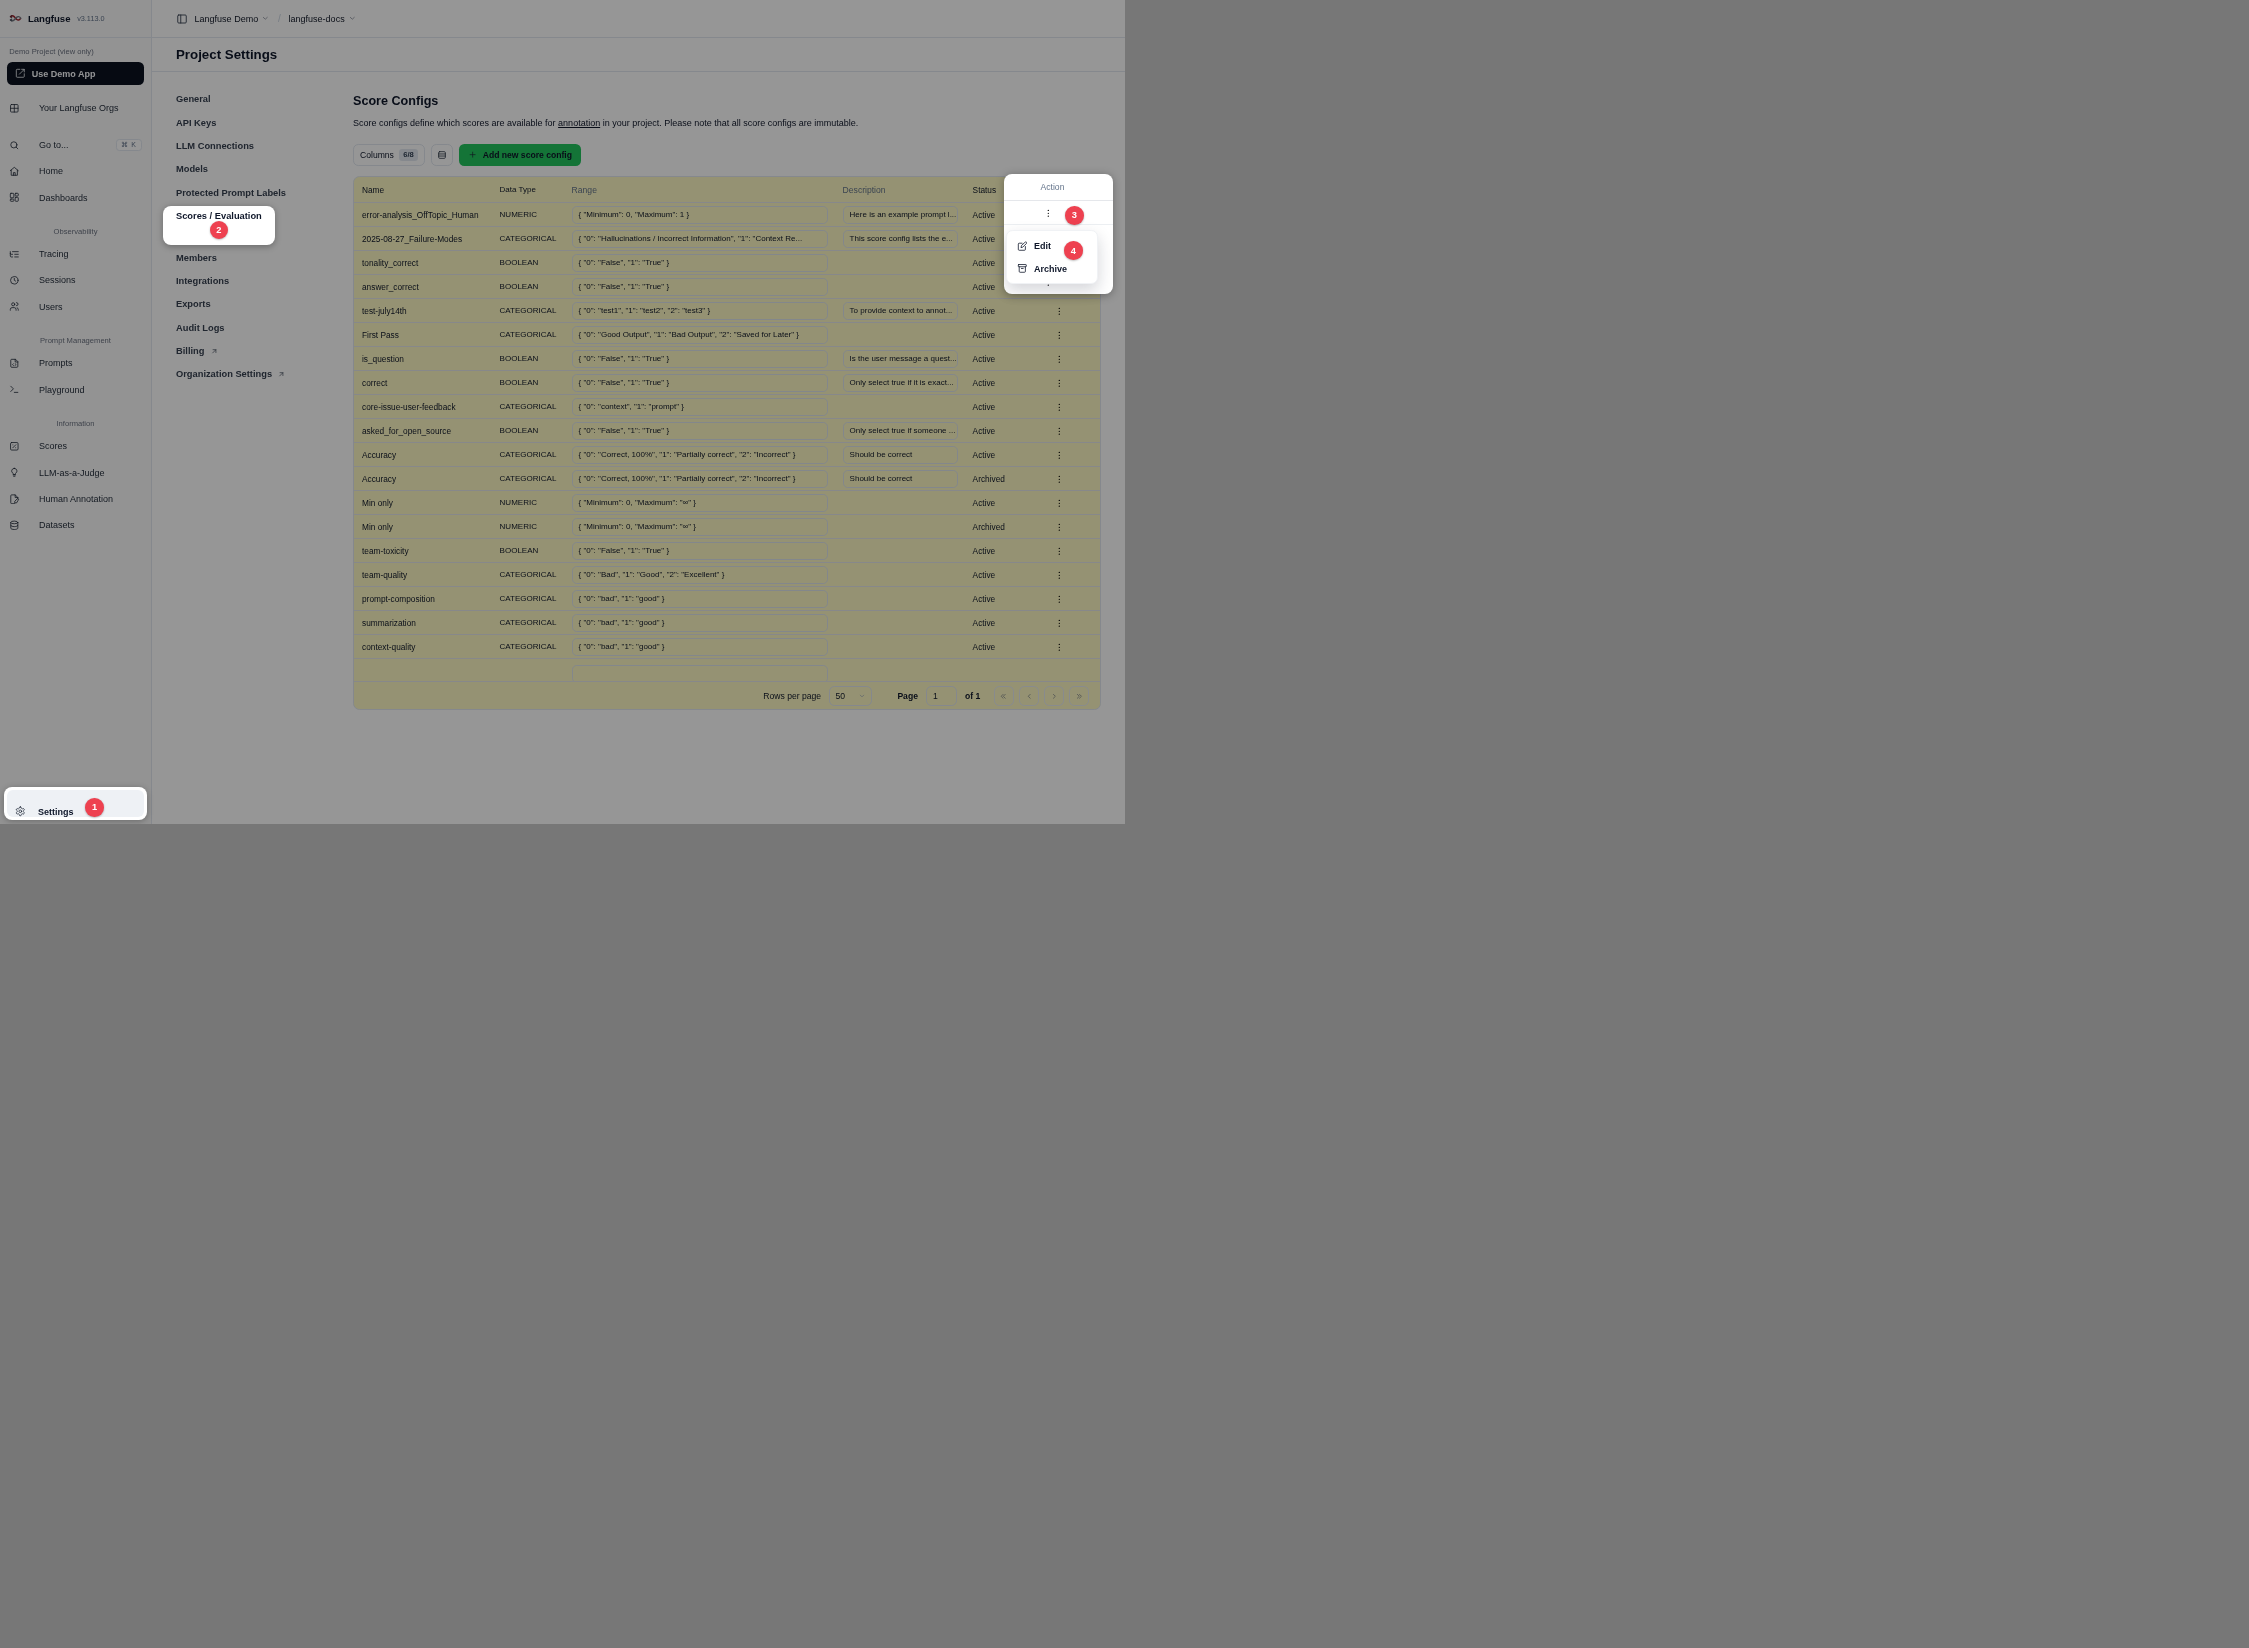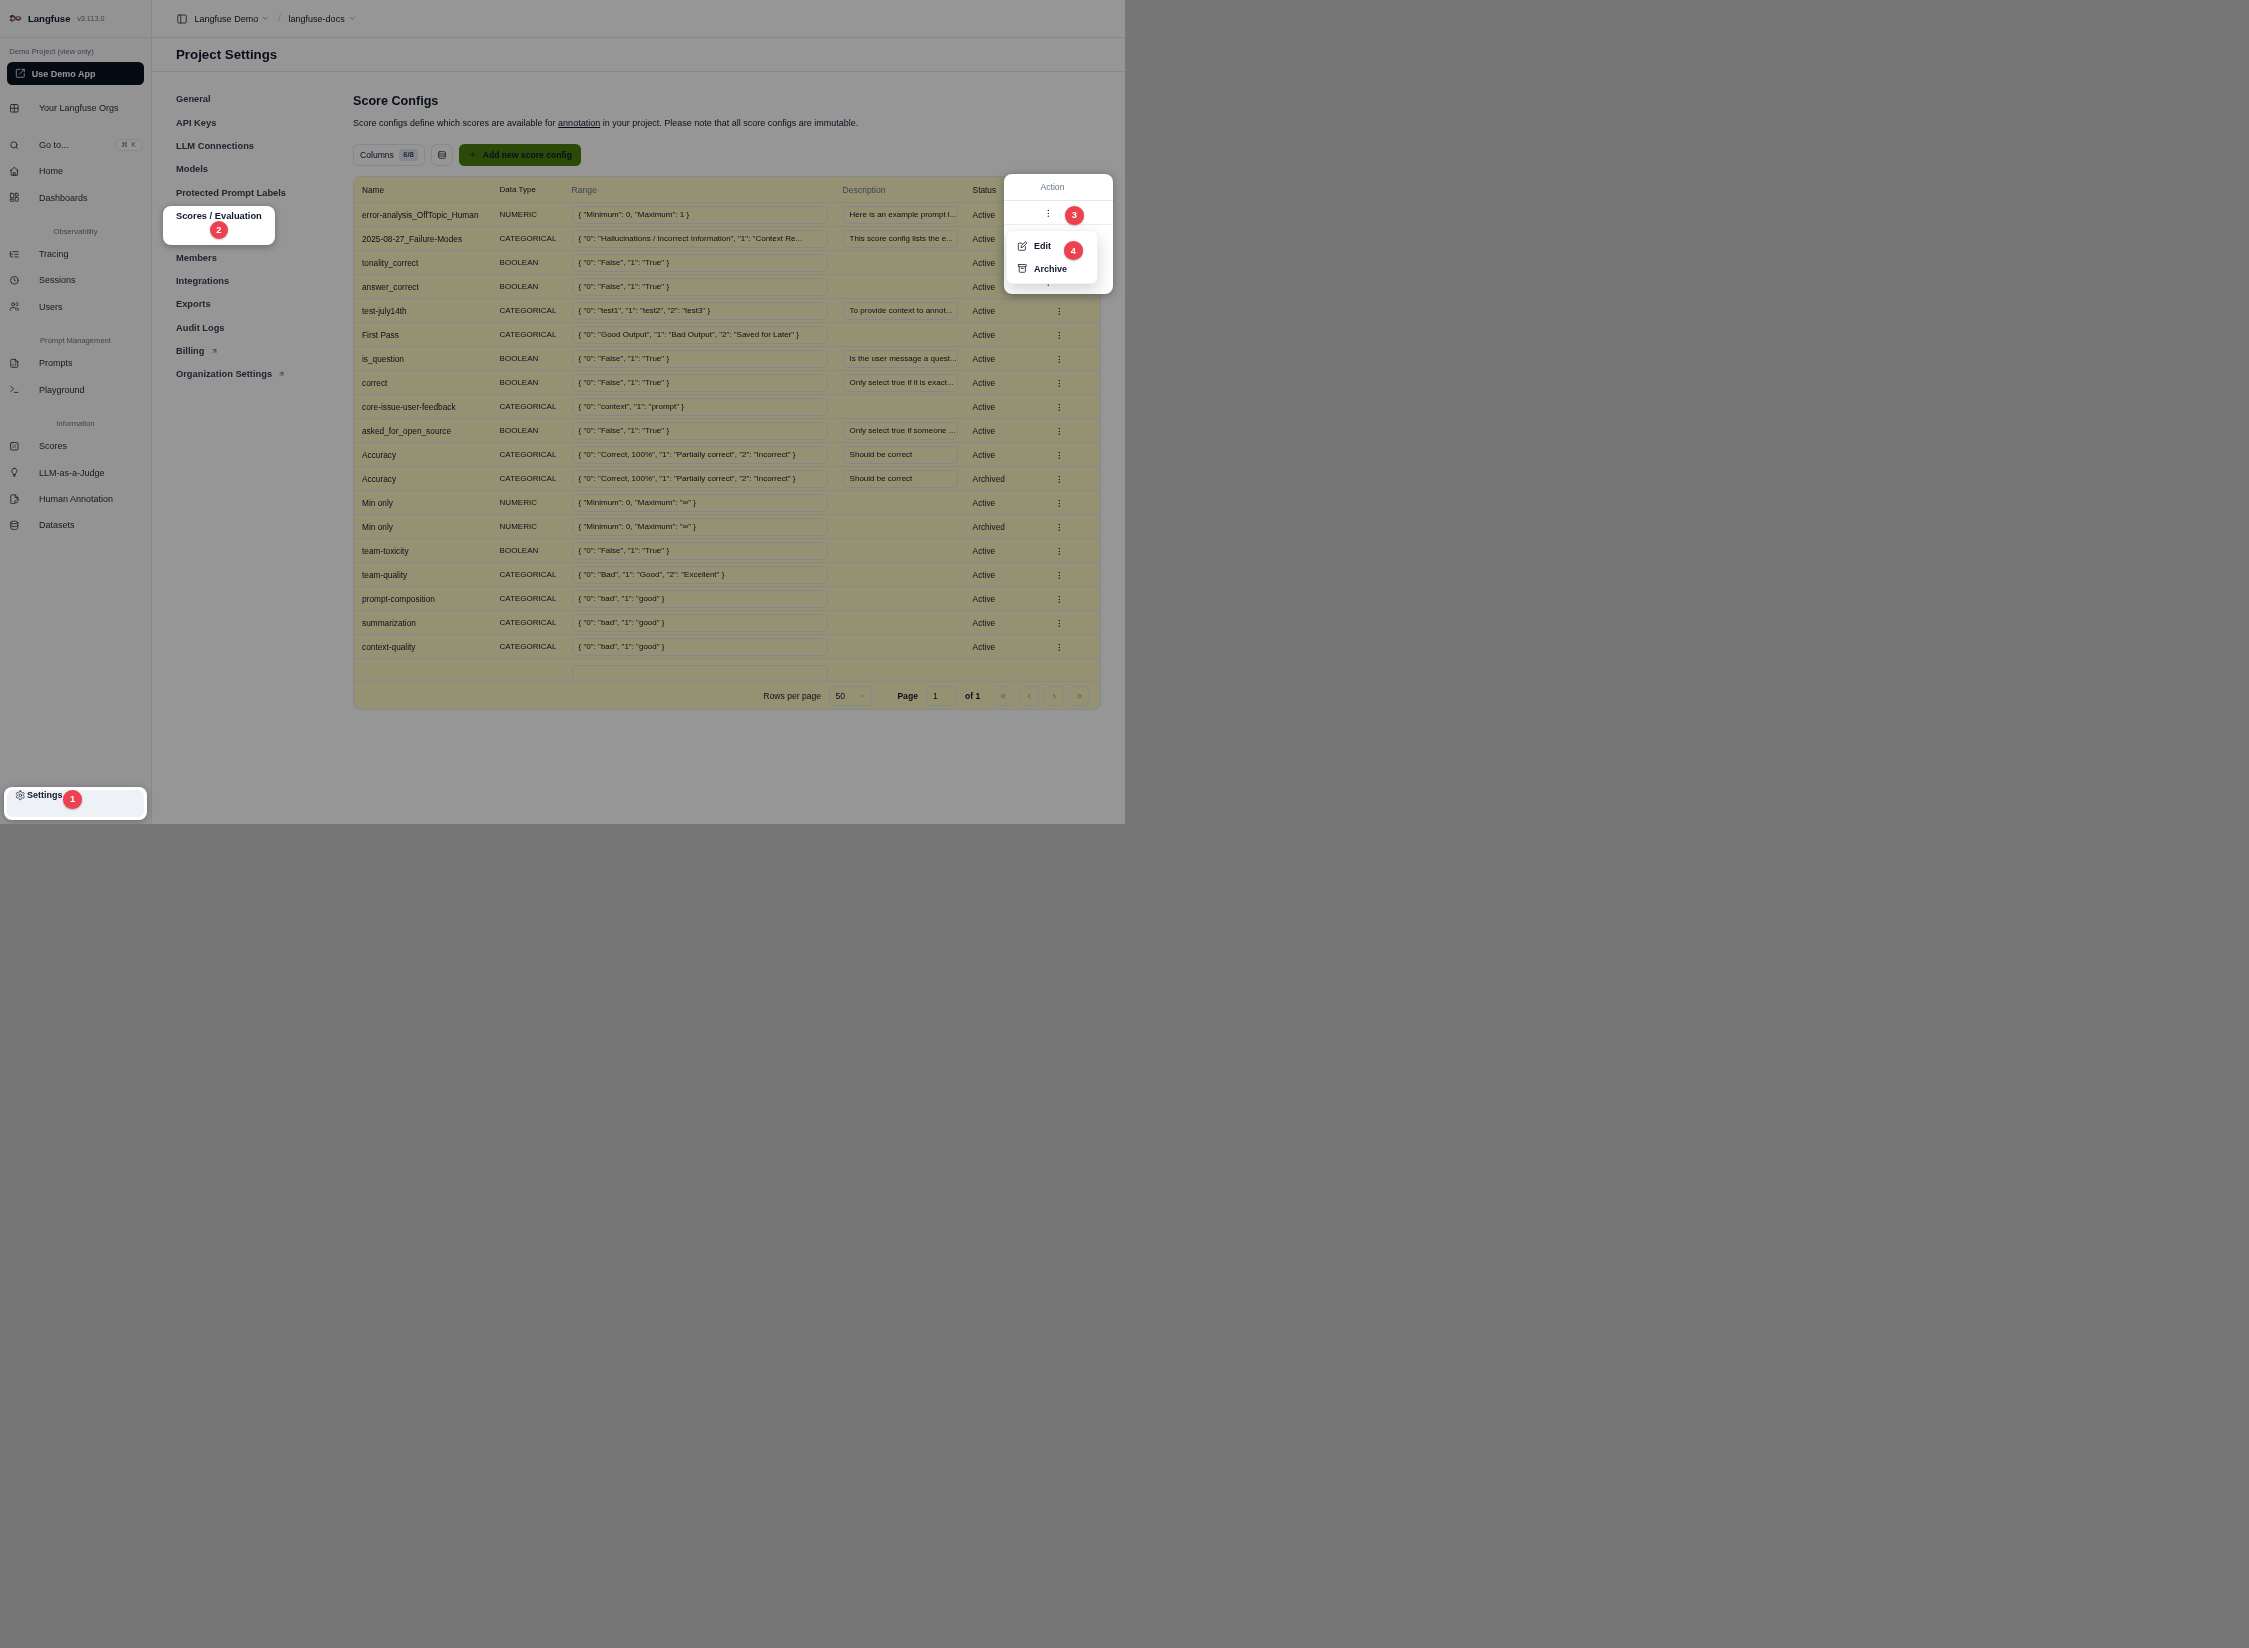--- a/index.html
+++ b/index.html
@@ -23,21 +23,21 @@
   .orgs-item { margin-top:12.6px; }
   .side-group { margin-top:1.3px;text-align:center; }
   .side-group.first { margin-top:16px; }
   .side-label { font-size:7.6px; color:#6b7280; margin:18.6px 9.3px 8px; }
   .side-items .side-item { margin-bottom:5.3px; }
   .kbd { margin-left:auto; font-size:7px; color:#64748b; border:0.7px solid #e2e8f0; border-radius:3.3px; padding:1.3px 4px; background:#fff; letter-spacing:0.7px; }
   .icon { display:inline-flex; }
   .icon svg { width:10.6px; height:10.6px; stroke:#1f2937; }
   .sidebar-footer { margin-top:auto; padding:0 4px 4px; }
   .settings-spot { background:#fff; border-radius:8px; padding:3.3px; box-shadow:0 1.3px 6.6px rgba(0,0,0,.28); }
-  .settings-item { height:26.6px; background:#eef1f5; border-radius:6px; display:flex; align-items:flex-start; gap:1px; padding:0 8px; font-size:9px; font-weight:700; color:#0f172a; cursor:pointer; }
+  .settings-item { height:26.6px; background:#eef1f5; border-radius:6px; display:flex; align-items:flex-end; gap:12px; padding:0 8px; font-size:9px; font-weight:700; color:#0f172a; cursor:pointer; }
   .num-badge { width:18.6px; height:18.6px; min-width:18.6px; border-radius:50%; color:#fff; font-size:9.3px; font-weight:700; display:flex; align-items:center; justify-content:center; box-shadow:0 0.7px 2px rgba(0,0,0,.3); }
 
   
   .main { flex:1; display:flex; flex-direction:column; min-width:0; }
   .topbar { height:38px; border-bottom:0.7px solid #e2e8f0; display:flex; align-items:center; padding:0 12px 0 24px; gap:6.6px; }
   .crumb { font-size:9px; color:#111827; display:flex; align-items:center; gap:3.3px; cursor:pointer; }
   .crumb .icon svg { width:8.6px; height:8.6px; stroke:#6b7280; }
   .crumb-slash { color:#cbd5e1; font-size:10px; margin:0 1.3px; }
   .panel-toggle .icon svg { width:12px; height:12px; stroke:#374151; }
   .page-header { padding:9.3px 12px 8.6px 24px; border-bottom:0.7px solid #e2e8f0; }
@@ -52,21 +52,21 @@
   .main-col { flex:1; padding:22.6px 24px 0 0; min-width:0; }
   .content-title { font-size:12.6px; font-weight:700; color:#0f172a; margin-bottom:9.3px; }
   .content-desc { font-size:9px; color:#0f172a; margin-bottom:16px; }
   .content-desc a { color:#0f172a; text-decoration:underline; cursor:pointer; }
   .toolbar { display:flex; align-items:center; gap:6px; margin-bottom:10px; }
   .btn { height:22px; border-radius:5.3px; display:flex; align-items:center; gap:5.3px; font-size:8.6px; color:#0f172a; cursor:pointer; }
   .btn-outline { background:#fff; border:0.7px solid #e2e8f0; padding:0 6px; }
   .chip { background:#e2e8f0; border-radius:3.3px; font-size:7.6px; color:#334155; padding:1.3px 4px; font-weight:600; }
   .btn-icon { width:22px; justify-content:center; gap:0; }
   .btn-icon .icon svg { width:10px; height:10px; }
-  .btn-secondary { background:#4d7c0f; border:none; padding:0 9.3px; font-weight:600; }
+  .btn-secondary { background:#22c55e; border:none; padding:0 9.3px; font-weight:600; }
   .btn-secondary .icon svg { width:9.3px; height:9.3px; }
 
   
   .table-wrap { position:relative; }
   .table-card { border:0.7px solid #e2e8f0; border-radius:6.6px; background:#fef9c3; }
   .trow { display:flex; align-items:center; border-bottom:0.7px solid #e5e7eb; height:24px; }
   .trow.head { height:26.6px; color:#64748b; font-size:8.6px; }
   .trow.partial { height:22px; border-bottom:none; overflow:hidden; align-items:flex-start; }
   .cell { padding-left:6.6px; overflow:hidden; white-space:nowrap; }
   .col-name { width:139px; min-width:139px; padding-left:8px; font-size:8.3px; color:#0f172a; }

